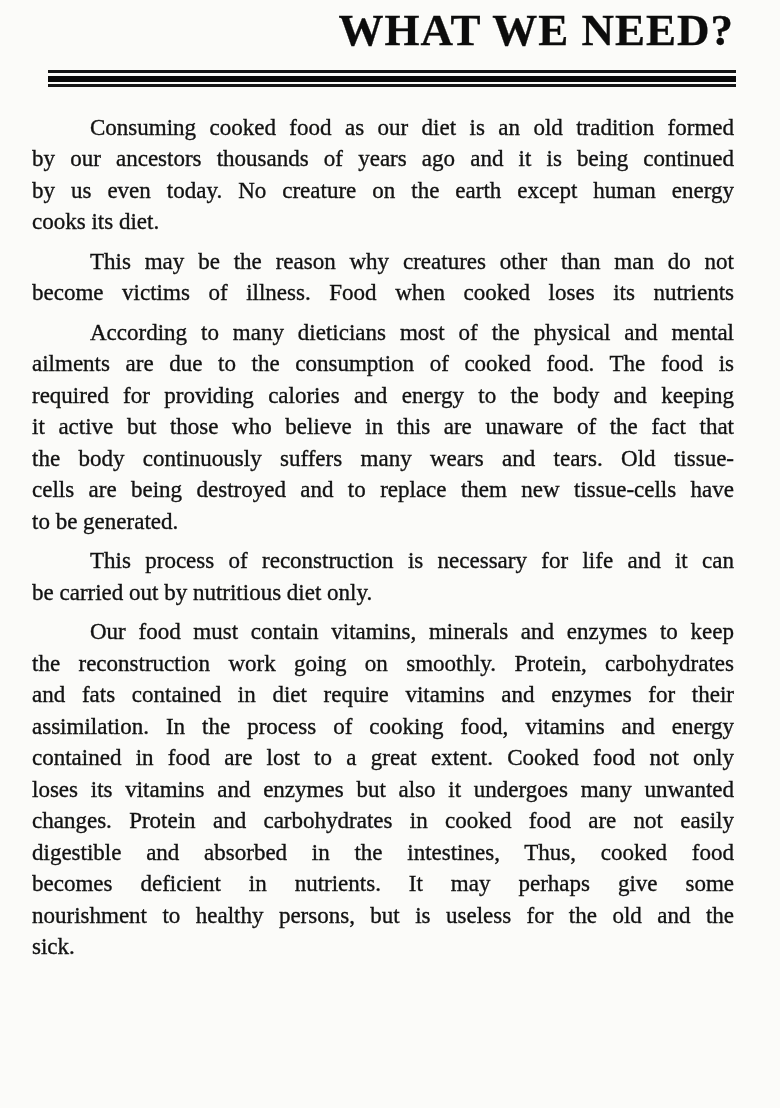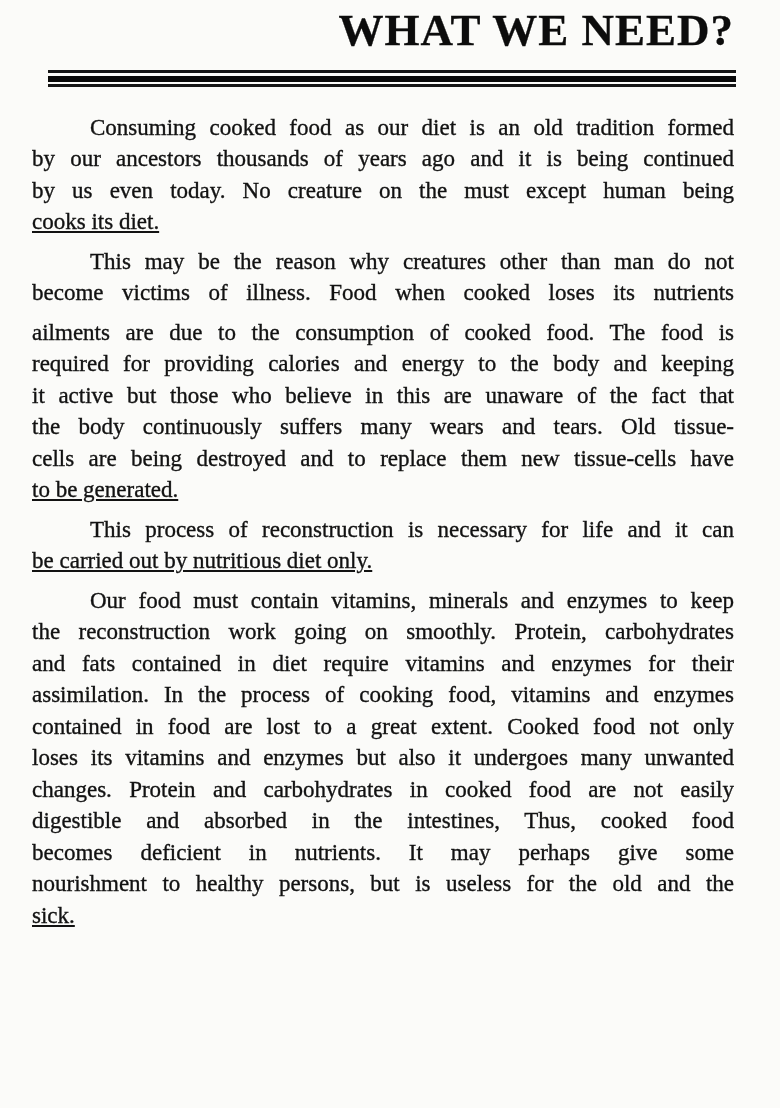--- a/index.html
+++ b/index.html
@@ -60,64 +60,64 @@
     text-align-last: justify;
     overflow: hidden;
     -webkit-text-stroke: 0.35px currentColor; 
   }
   .line.first {
     padding-left: 58px;           
   }
   .line.endline {
     text-align: left;
     text-align-last: left;
-    text-decoration: underline;
   }
 </style>
 </head>
 <body>
 
 <div class="page">
 
   <h1 class="title">WHAT WE NEED?</h1>
 
   <div class="rule">
     <div class="rule-thin-top"></div>
     <div class="rule-thick"></div>
     <div class="rule-thin-bottom"></div>
   </div>
 
   <div class="article" id="article">
       <div class="para">
         <div class="line first">Consuming cooked food as our diet is an old tradition formed</div>
         <div class="line">by our ancestors thousands of years ago and it is being continued</div>
-        <div class="line">by us even today. No creature on the must except human being</div>
+        <div class="line">by us even today. No creature on the earth except human energy</div>
         <div class="line endline">cooks its diet.</div>
       </div>
       <div class="para">
         <div class="line first">This may be the reason why creatures other than man do not</div>
         <div class="line">become victims of illness. Food when cooked loses its nutrients</div>
       </div>
       <div class="para">
+        <div class="line first">According to many dieticians most of the physical and mental</div>
         <div class="line">ailments are due to the consumption of cooked food. The food is</div>
         <div class="line">required for providing calories and energy to the body and keeping</div>
         <div class="line">it active but those who believe in this are unaware of the fact that</div>
         <div class="line">the body continuously suffers many wears and tears. Old tissue-</div>
         <div class="line">cells are being destroyed and to replace them new tissue-cells have</div>
         <div class="line endline">to be generated.</div>
       </div>
       <div class="para">
         <div class="line first">This process of reconstruction is necessary for life and it can</div>
         <div class="line endline">be carried out by nutritious diet only.</div>
       </div>
       <div class="para">
         <div class="line first">Our food must contain vitamins, minerals and enzymes to keep</div>
         <div class="line">the reconstruction work going on smoothly. Protein, carbohydrates</div>
         <div class="line">and fats contained in diet require vitamins and enzymes for their</div>
-        <div class="line">assimilation. In the process of cooking food, vitamins and enzymes</div>
+        <div class="line">assimilation. In the process of cooking food, vitamins and energy</div>
         <div class="line">contained in food are lost to a great extent. Cooked food not only</div>
         <div class="line">loses its vitamins and enzymes but also it undergoes many unwanted</div>
         <div class="line">changes. Protein and carbohydrates in cooked food are not easily</div>
         <div class="line">digestible and absorbed in the intestines, Thus, cooked food</div>
         <div class="line">becomes deficient in nutrients. It may perhaps give some</div>
         <div class="line">nourishment to healthy persons, but is useless for the old and the</div>
         <div class="line endline">sick.</div>
       </div>
     </div>
 

